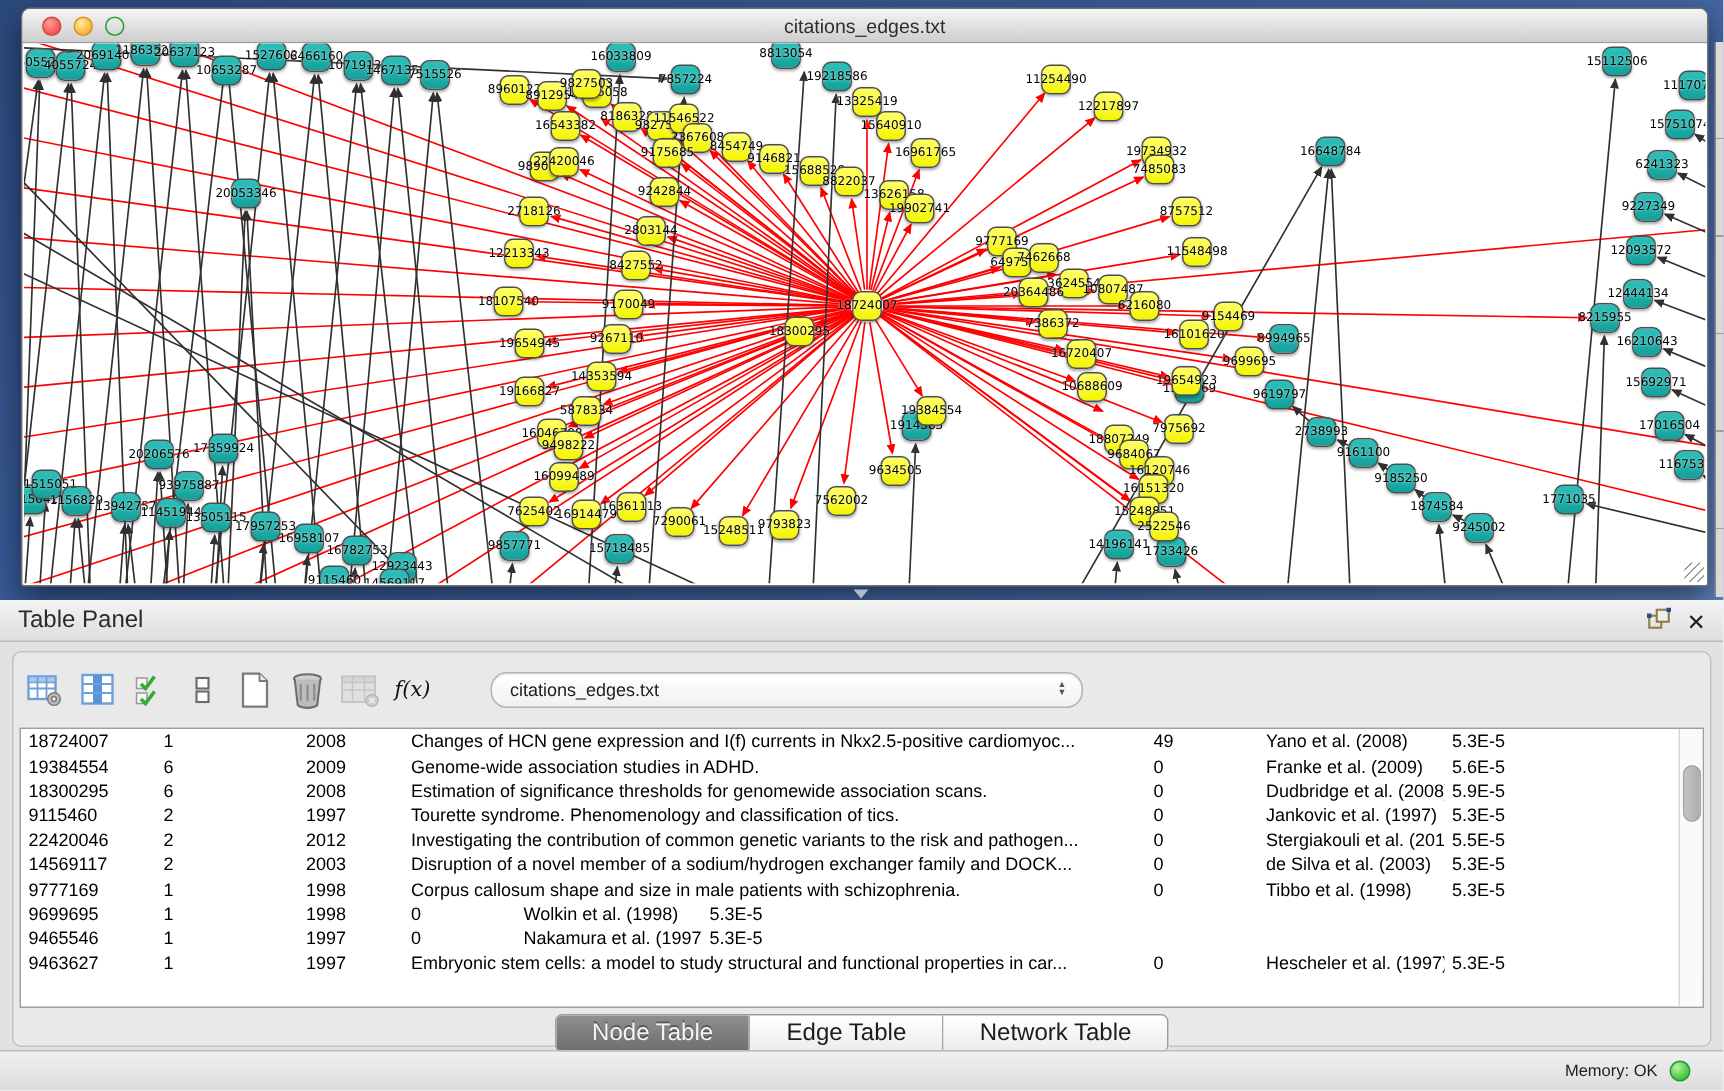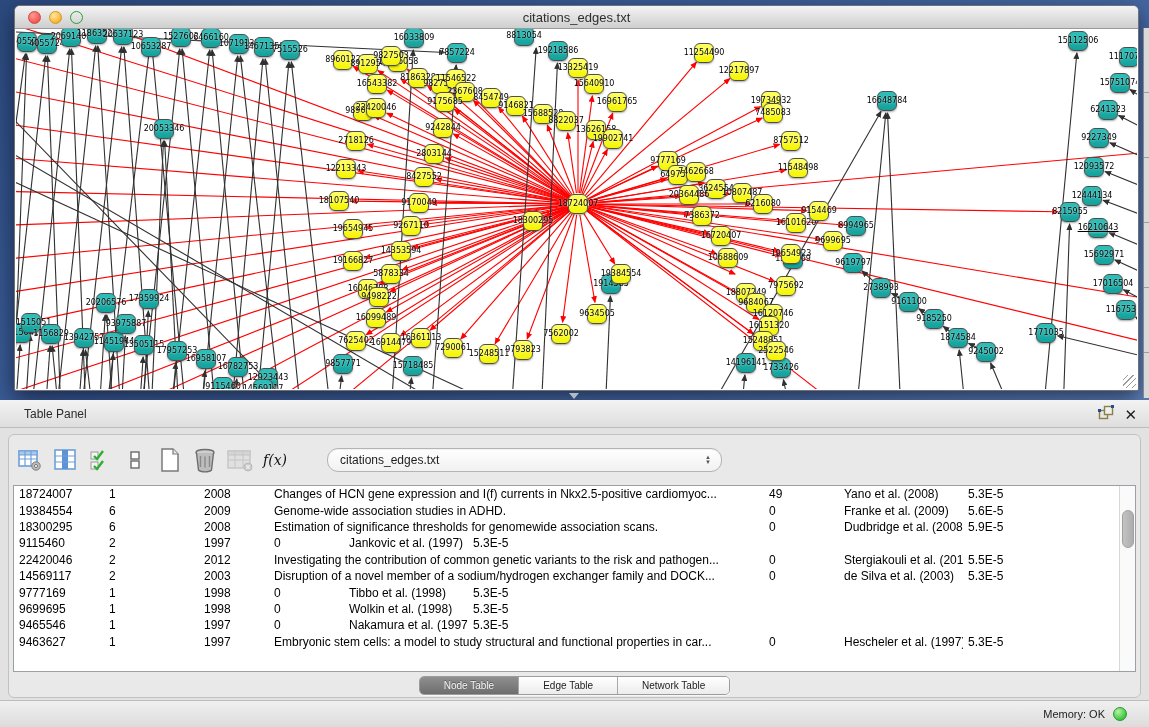--- a/index.html
+++ b/index.html
@@ -42,21 +42,21 @@
               font-family:"DejaVu Sans",sans-serif;
               text-shadow:0 0 2px rgba(255,255,255,.85);pointer-events:none;}
   .grip{position:absolute;right:1px;bottom:1px;width:13px;height:13px;
         background:repeating-linear-gradient(135deg,transparent 0 3px,#9a9a9a 3px 4px);}
 
   
   .panel-header{position:absolute;left:0;top:400px;width:1149px;height:28px;
                 background:linear-gradient(#f3f3f3,#dedede);
                 border-bottom:1px solid #bcbcbc;box-sizing:border-box;
                 display:flex;align-items:center;}
-  .panel-header .pt{margin-left:24px;font-size:12px;color:#2b2b2b;}
+  .panel-header .pt{margin-left:12px;font-size:16px;color:#2b2b2b;}
   .ph-icons{position:absolute;right:12px;top:5px;display:flex;gap:10px;align-items:center;}
   .close-ic{font-size:15px;font-weight:bold;color:#1c1c1c;line-height:16px;cursor:default;}
   .panel-bg{position:absolute;left:0;top:428px;width:1149px;height:272px;background:#e2e2e2;}
   .panel-body{position:absolute;left:8px;top:434px;width:1133px;height:264px;
               background:#e9e9e9;border:1px solid #c2c2c2;border-radius:6px;box-sizing:border-box;}
   .toolbar{position:absolute;left:8px;top:10px;height:30px;display:flex;align-items:center;gap:9px;}
   .tbtn{width:26px;height:26px;display:flex;align-items:center;justify-content:center;}
   .fx{font-family:"DejaVu Serif",serif;font-style:italic;font-size:14px;color:#111;}
   .combo{margin-left:30px;width:393px;height:22px;border:1px solid #b4b4b4;border-radius:11px;
          background:linear-gradient(#ffffff,#f1f1f1);display:flex;align-items:center;
@@ -76,21 +76,21 @@
   .td{box-sizing:border-box;padding-left:5px;font-size:12px;color:#000;
       white-space:nowrap;overflow:hidden;display:flex;align-items:center;}
   .vscroll{position:absolute;top:0;right:0;bottom:0;width:15px;background:#fafafa;
            border-left:1px solid #d8d8d8;}
   .vthumb{position:absolute;top:24px;left:2px;width:10px;height:36px;border-radius:6px;
           background:linear-gradient(90deg,#c3c3c3,#adadad);border:1px solid #a0a0a0;}
 
   .tabs{position:absolute;left:0;right:0;top:241px;display:flex;justify-content:center;}
   .seg{display:flex;border:1px solid #9c9c9c;border-radius:5px;overflow:hidden;
        box-shadow:0 1px 1px rgba(255,255,255,.7);}
-  .seg .tab{padding:3px 24px;font-size:10px;background:linear-gradient(#ffffff,#ececec);
+  .seg .tab{padding:3px 24px;font-size:16px;background:linear-gradient(#ffffff,#ececec);
             color:#1c1c1c;border-right:1px solid #a8a8a8;text-align:center;}
   .seg .tab:last-child{border-right:none;}
   .seg .tab.sel{background:linear-gradient(#8f8f8f,#6e6e6e);color:#f4f4f4;
                 text-shadow:0 -1px 0 rgba(0,0,0,.35);}
 
   
   .statusbar{position:absolute;left:0;top:700px;width:1149px;height:27px;
              background:linear-gradient(#f0f0f0,#dcdcdc);border-top:1px solid #bdbdbd;
              box-sizing:border-box;display:flex;align-items:center;justify-content:flex-end;}
   .statusbar .mem{font-size:11px;color:#222;margin-right:8px;}
@@ -365,21 +365,21 @@
           </div>
           <div class="gnode t" style="left: 1078px; top: 138px;">
             <span>12093572</span>
           </div>
           <div class="gnode t" style="left: 1076px; top: 167px;">
             <span>12444134</span>
           </div>
           <div class="gnode t" style="left: 1054px; top: 183px;">
             <span>8215955</span>
           </div>
-          <div class="gnode t" style="left: 1082px; top: 199px; text-decoration: underline;">
+          <div class="gnode t" style="left: 1082px; top: 199px;">
             <span>16210643</span>
           </div>
           <div class="gnode t" style="left: 1088px; top: 226px;">
             <span>15692971</span>
           </div>
           <div class="gnode t" style="left: 1097px; top: 255px;">
             <span>17016504</span>
           </div>
           <div class="gnode t" style="left: 1110px; top: 281px;">
             <span>11675316</span>
@@ -807,20 +807,21 @@
           <div class="td" style="width: 70px;">2008</div>
           <div class="td" style="width: 495px;">Estimation of significance thresholds for genomewide association scans.</div>
           <div class="td" style="width: 75px;">0</div>
           <div class="td" style="width: 124px;">Dudbridge et al. (2008)</div>
           <div class="td" style="width: 131px;">5.9E-5</div>
         </div>
         <div class="tr">
           <div class="td" style="width: 90px;">9115460</div>
           <div class="td" style="width: 95px;">2</div>
           <div class="td" style="width: 70px;">1997</div>
+          <div class="td" style="width: 495px;">Tourette syndrome. Phenomenology and classification of tics.</div>
           <div class="td" style="width: 75px;">0</div>
           <div class="td" style="width: 124px;">Jankovic et al. (1997)</div>
           <div class="td" style="width: 131px;">5.3E-5</div>
         </div>
         <div class="tr">
           <div class="td" style="width: 90px;">22420046</div>
           <div class="td" style="width: 95px;">2</div>
           <div class="td" style="width: 70px;">2012</div>
           <div class="td" style="width: 495px;">Investigating the contribution of common genetic variants to the risk and pathogen...</div>
           <div class="td" style="width: 75px;">0</div>
@@ -833,20 +834,21 @@
           <div class="td" style="width: 70px;">2003</div>
           <div class="td" style="width: 495px;">Disruption of a novel member of a sodium/hydrogen exchanger family and DOCK...</div>
           <div class="td" style="width: 75px;">0</div>
           <div class="td" style="width: 124px;">de Silva et al. (2003)</div>
           <div class="td" style="width: 131px;">5.3E-5</div>
         </div>
         <div class="tr">
           <div class="td" style="width: 90px;">9777169</div>
           <div class="td" style="width: 95px;">1</div>
           <div class="td" style="width: 70px;">1998</div>
+          <div class="td" style="width: 495px;">Corpus callosum shape and size in male patients with schizophrenia.</div>
           <div class="td" style="width: 75px;">0</div>
           <div class="td" style="width: 124px;">Tibbo et al. (1998)</div>
           <div class="td" style="width: 131px;">5.3E-5</div>
         </div>
         <div class="tr">
           <div class="td" style="width: 90px;">9699695</div>
           <div class="td" style="width: 95px;">1</div>
           <div class="td" style="width: 70px;">1998</div>
           <div class="td" style="width: 75px;">0</div>
           <div class="td" style="width: 124px;">Wolkin et al. (1998)</div>

